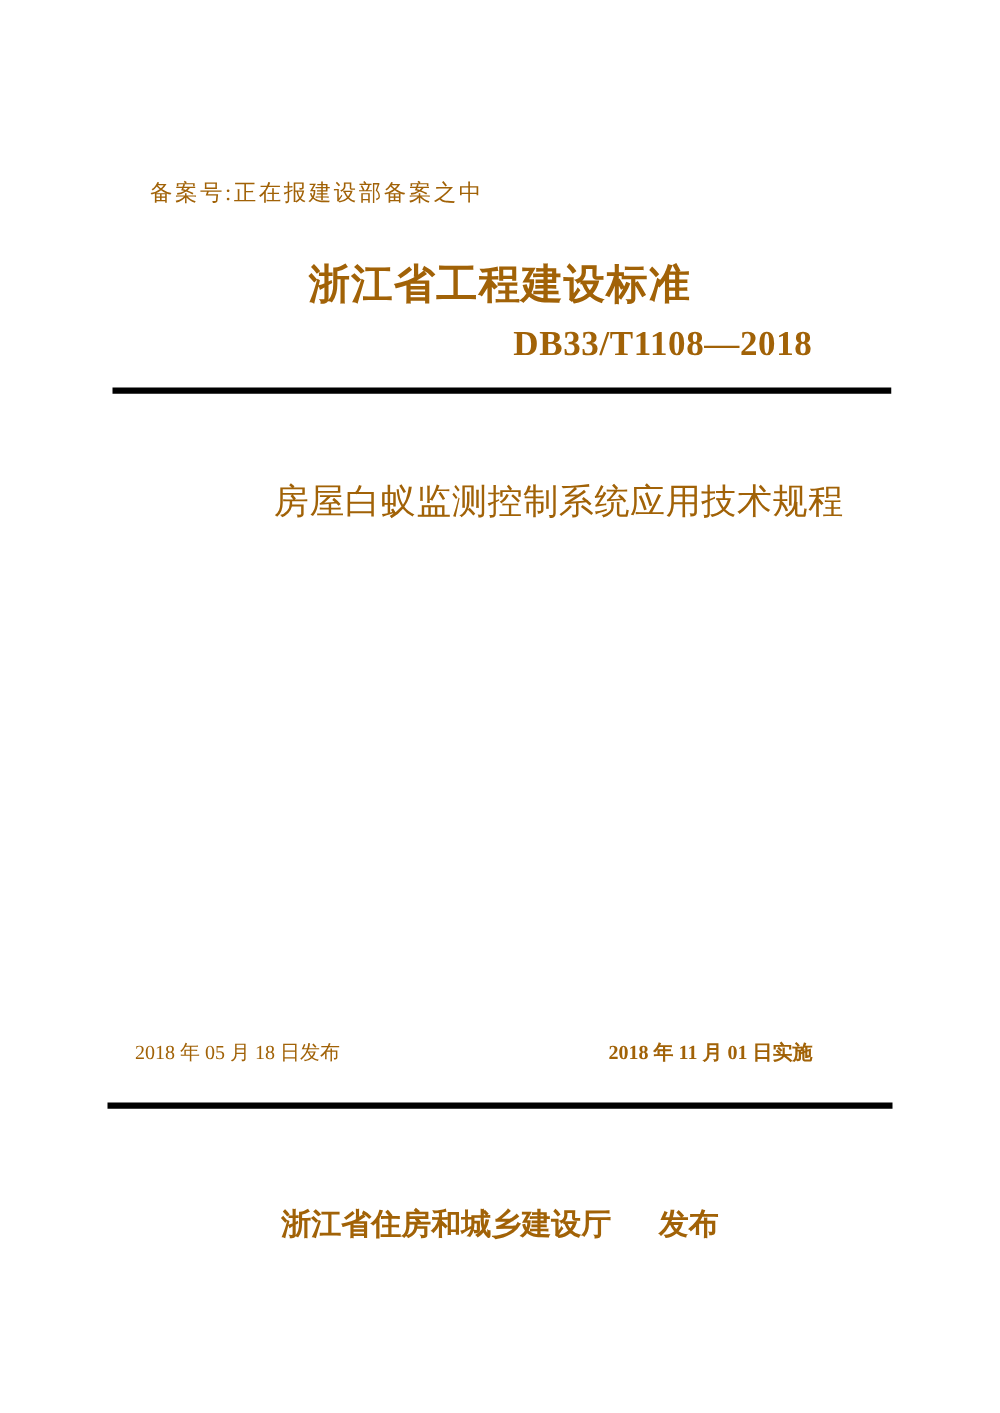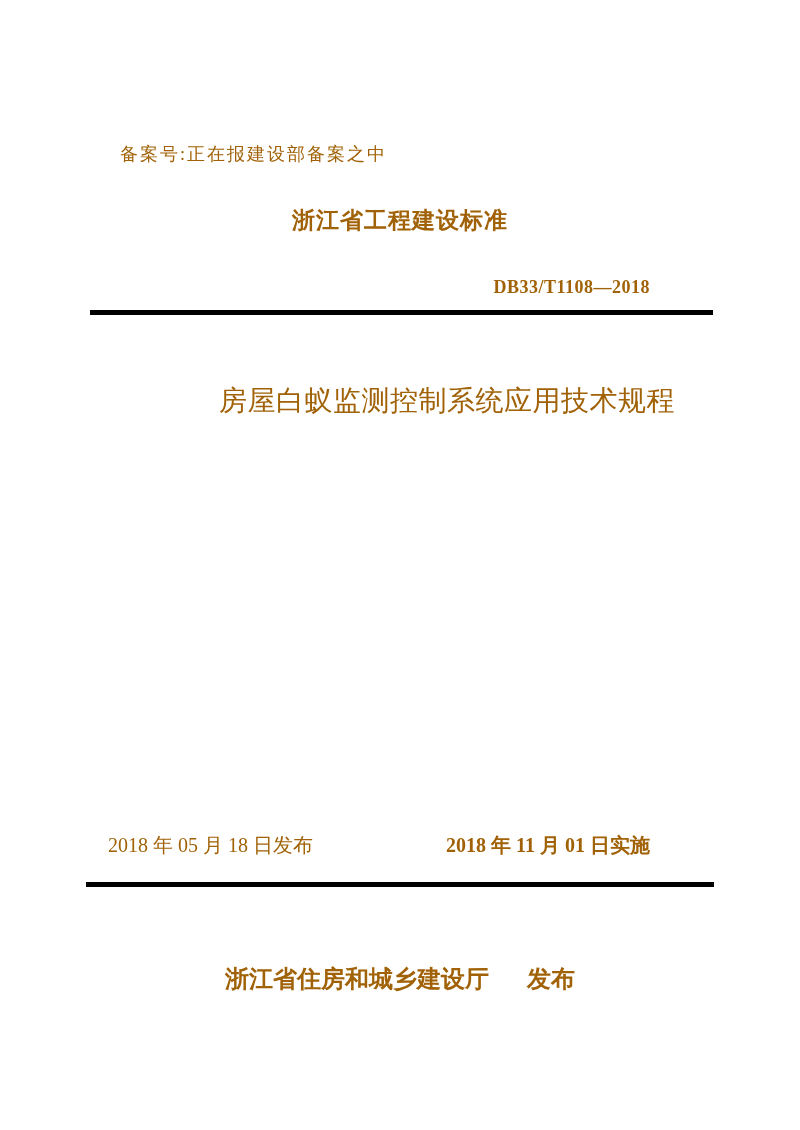--- a/index.html
+++ b/index.html
@@ -24,30 +24,30 @@
     font-size: 18px;
     letter-spacing: 2px;
     white-space: nowrap;
   }
   .std-category {
     position: absolute;
     left: 0;
     top: 161px;
     width: 100%;
     text-align: center;
-    font-size: 23px;
+    font-size: 33px;
     font-weight: bold;
     letter-spacing: 1px;
     white-space: nowrap;
   }
   .std-code {
     position: absolute;
     right: 150px;
-    top: 233px;
-    font-size: 18px;
+    top: 216px;
+    font-size: 28px;
     font-weight: bold;
     letter-spacing: 0.5px;
     white-space: nowrap;
     text-align: center;
   }
   .rule {
     position: absolute;
     background: #000000;
     height: 5px;
   }
@@ -81,21 +81,21 @@
     text-align: center;
     font-size: 21px;
     line-height: 35px;
   }
   .dates-row {
     position: absolute;
     left: 0;
     top: 788px;
     width: 100%;
     height: 28px;
-    font-size: 20px;
+    font-size: 16px;
   }
   .date-issue {
     position: absolute;
     left: 108px;
     white-space: nowrap;
   }
   .date-effective {
     position: absolute;
     right: 150px;
     white-space: nowrap;

